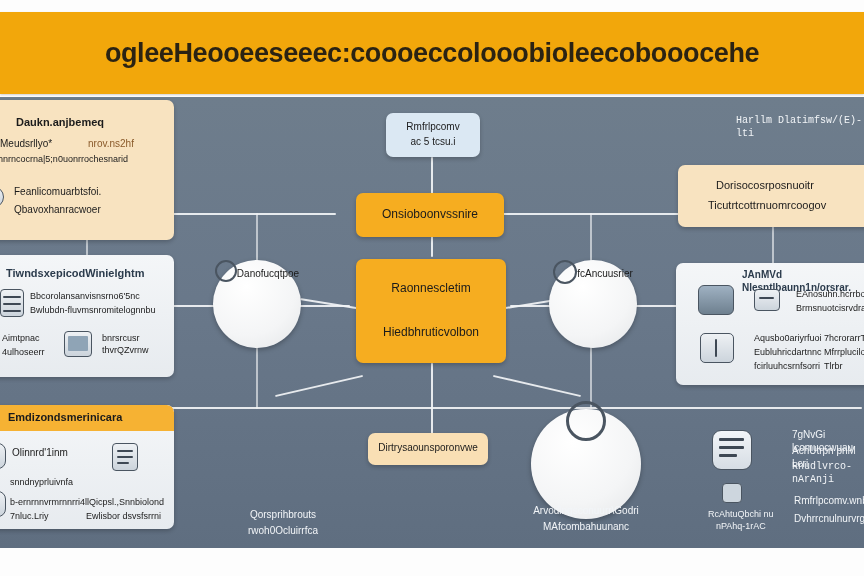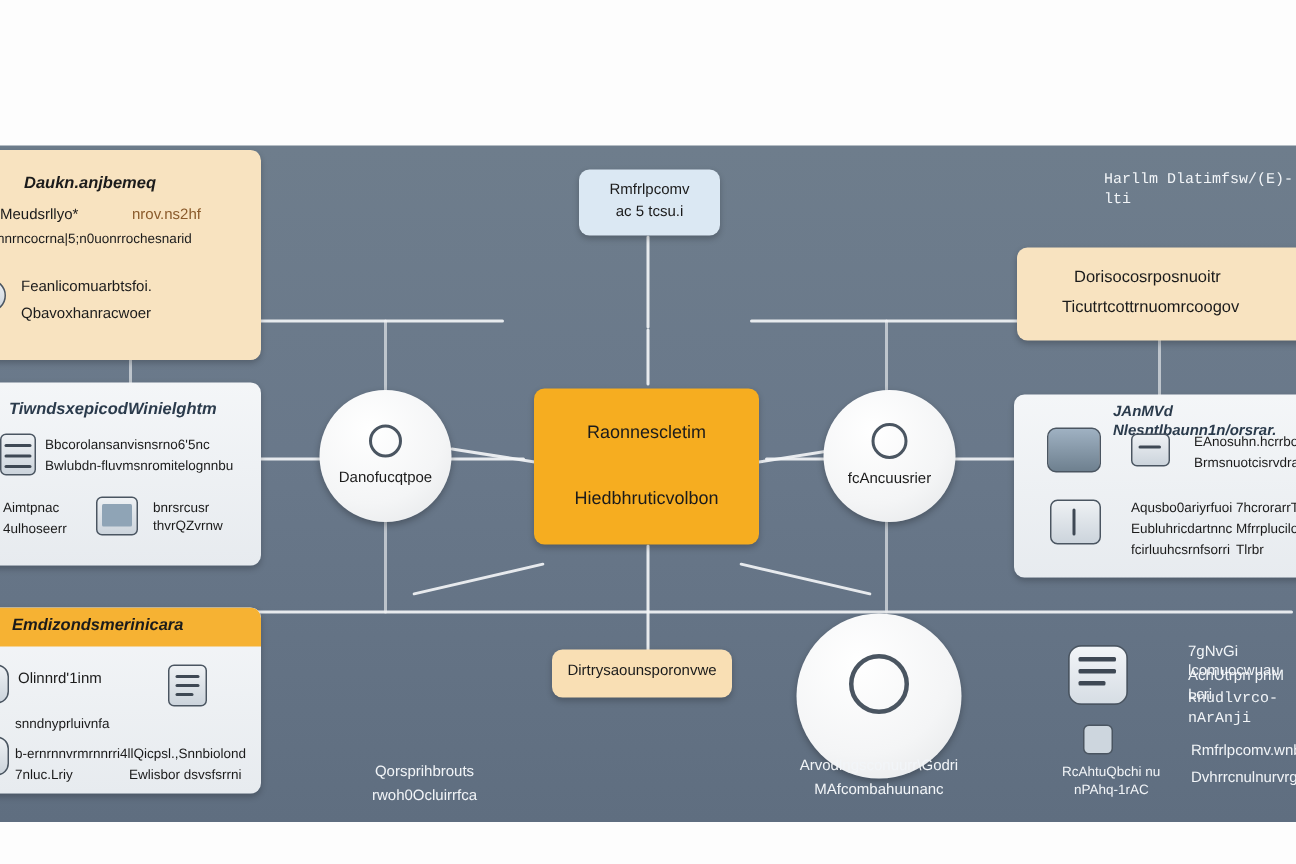--- a/index.html
+++ b/index.html
@@ -31,46 +31,49 @@
        box-sizing:border-box;}
   .cream{background:#f8e3c0;}
   .cream2{background:#f9dfb4;}
   .paleblue{background:#dbe8f3;}
   .orange{background:#f6ad20;}
   .panel{background:linear-gradient(180deg,#f4f6f8 0%,#e7ebef 100%);}
 
   .tx{filter:blur(.4px);color:#1b1b1b;line-height:1.25;}
   .tx.w{color:#f2f5f8;filter:blur(.45px);}
   .t10{font-size:10px;} .t11{font-size:11px;} .t12{font-size:12px;} .t9{font-size:9px;}
-  .b{font-weight:bold;font-style:italic;}
+  .b{font-weight:bold;}
   .ctr{text-align:center;}
 
   
   .circ{position:absolute;border-radius:50%;
       background:radial-gradient(circle at 38% 30%,#ffffff 0%,#f4f5f6 60%,#e3e5e7 100%);
       box-shadow:0 2px 5px rgba(0,0,0,.28);
-      display:flex;flex-direction:column;align-items:center;justify-content:center;
+      display:flex;flex-direction:row;align-items:flex-start;justify-content:center;
       box-sizing:border-box;}
 
   
   .chip{position:absolute;border:1.4px solid #4a5561;border-radius:4px;
         background:linear-gradient(180deg,#eef1f4,#ccd4dc);box-sizing:border-box;}
   .chip.round{border-radius:50%;}
   .chip.soft{border-radius:8px;}
   .glyph{position:absolute;background:#3e4854;border-radius:1px;}
 
   .caption{position:absolute;}
   .hdrstrip{position:absolute;left:0;top:0;width:100%;height:26px;
       background:#f6b233;border-radius:7px 7px 0 0;}
 </style>
 </head>
 <body>
 
 <div id="stage">
 
+  <div class="header-band">
+    <div class="header-title">ogleeHeooeeseeec:coooeccolooobioleecobooocehe</div>
+  </div>
 
   <div class="canvas">
 
     <div class="line h" style="left:86px;top:116px;width:250px;"></div>
     <div class="line h" style="left:500px;top:116px;width:260px;"></div>
     <div class="line h" style="left:90px;top:208px;width:260px;"></div>
     <div class="line h" style="left:510px;top:208px;width:262px;"></div>
     <div class="line h" style="left:2px;top:310px;width:860px;"></div>
 
     <div class="line v" style="left:431px;top:60px;height:62px;"></div>
@@ -187,20 +190,23 @@
     <div class="caption tx w t10" style="left:792px;top:364px;font-family:Liberation Mono, monospace;">Rnudlvrco-nArAnji</div>
 
     <div class="caption tx w t10" style="left:794px;top:398px;">Rmfrlpcomv.wnb</div>
     <div class="caption tx w t10" style="left:794px;top:416px;">Dvhrrcnulnurvrgvn</div>
 
     <div class="box paleblue" style="left:386px;top:16px;width:94px;height:44px;">
       <div class="caption tx t10 ctr" style="left:0;top:8px;width:94px;">Rmfrlpcomv</div>
       <div class="caption tx t10 ctr" style="left:0;top:23px;width:94px;">ac 5 tcsu.i</div>
     </div>
 
+    <div class="box orange" style="left:356px;top:96px;width:148px;height:44px;">
+      <div class="caption tx t12 ctr" style="left:0;top:14px;width:148px;">Onsioboonvssnire</div>
+    </div>
 
     <div class="box orange" style="left:356px;top:162px;width:150px;height:104px;">
       <div class="caption tx t12 ctr" style="left:0;top:22px;width:150px;">Raonnescletim</div>
       <div class="caption tx t12 ctr" style="left:0;top:66px;width:150px;">Hiedbhruticvolbon</div>
     </div>
 
     <div class="box cream2" style="left:368px;top:336px;width:120px;height:32px;">
       <div class="caption tx t10 ctr" style="left:0;top:9px;width:120px;">Dirtrysaounsporonvwe</div>
     </div>
 

